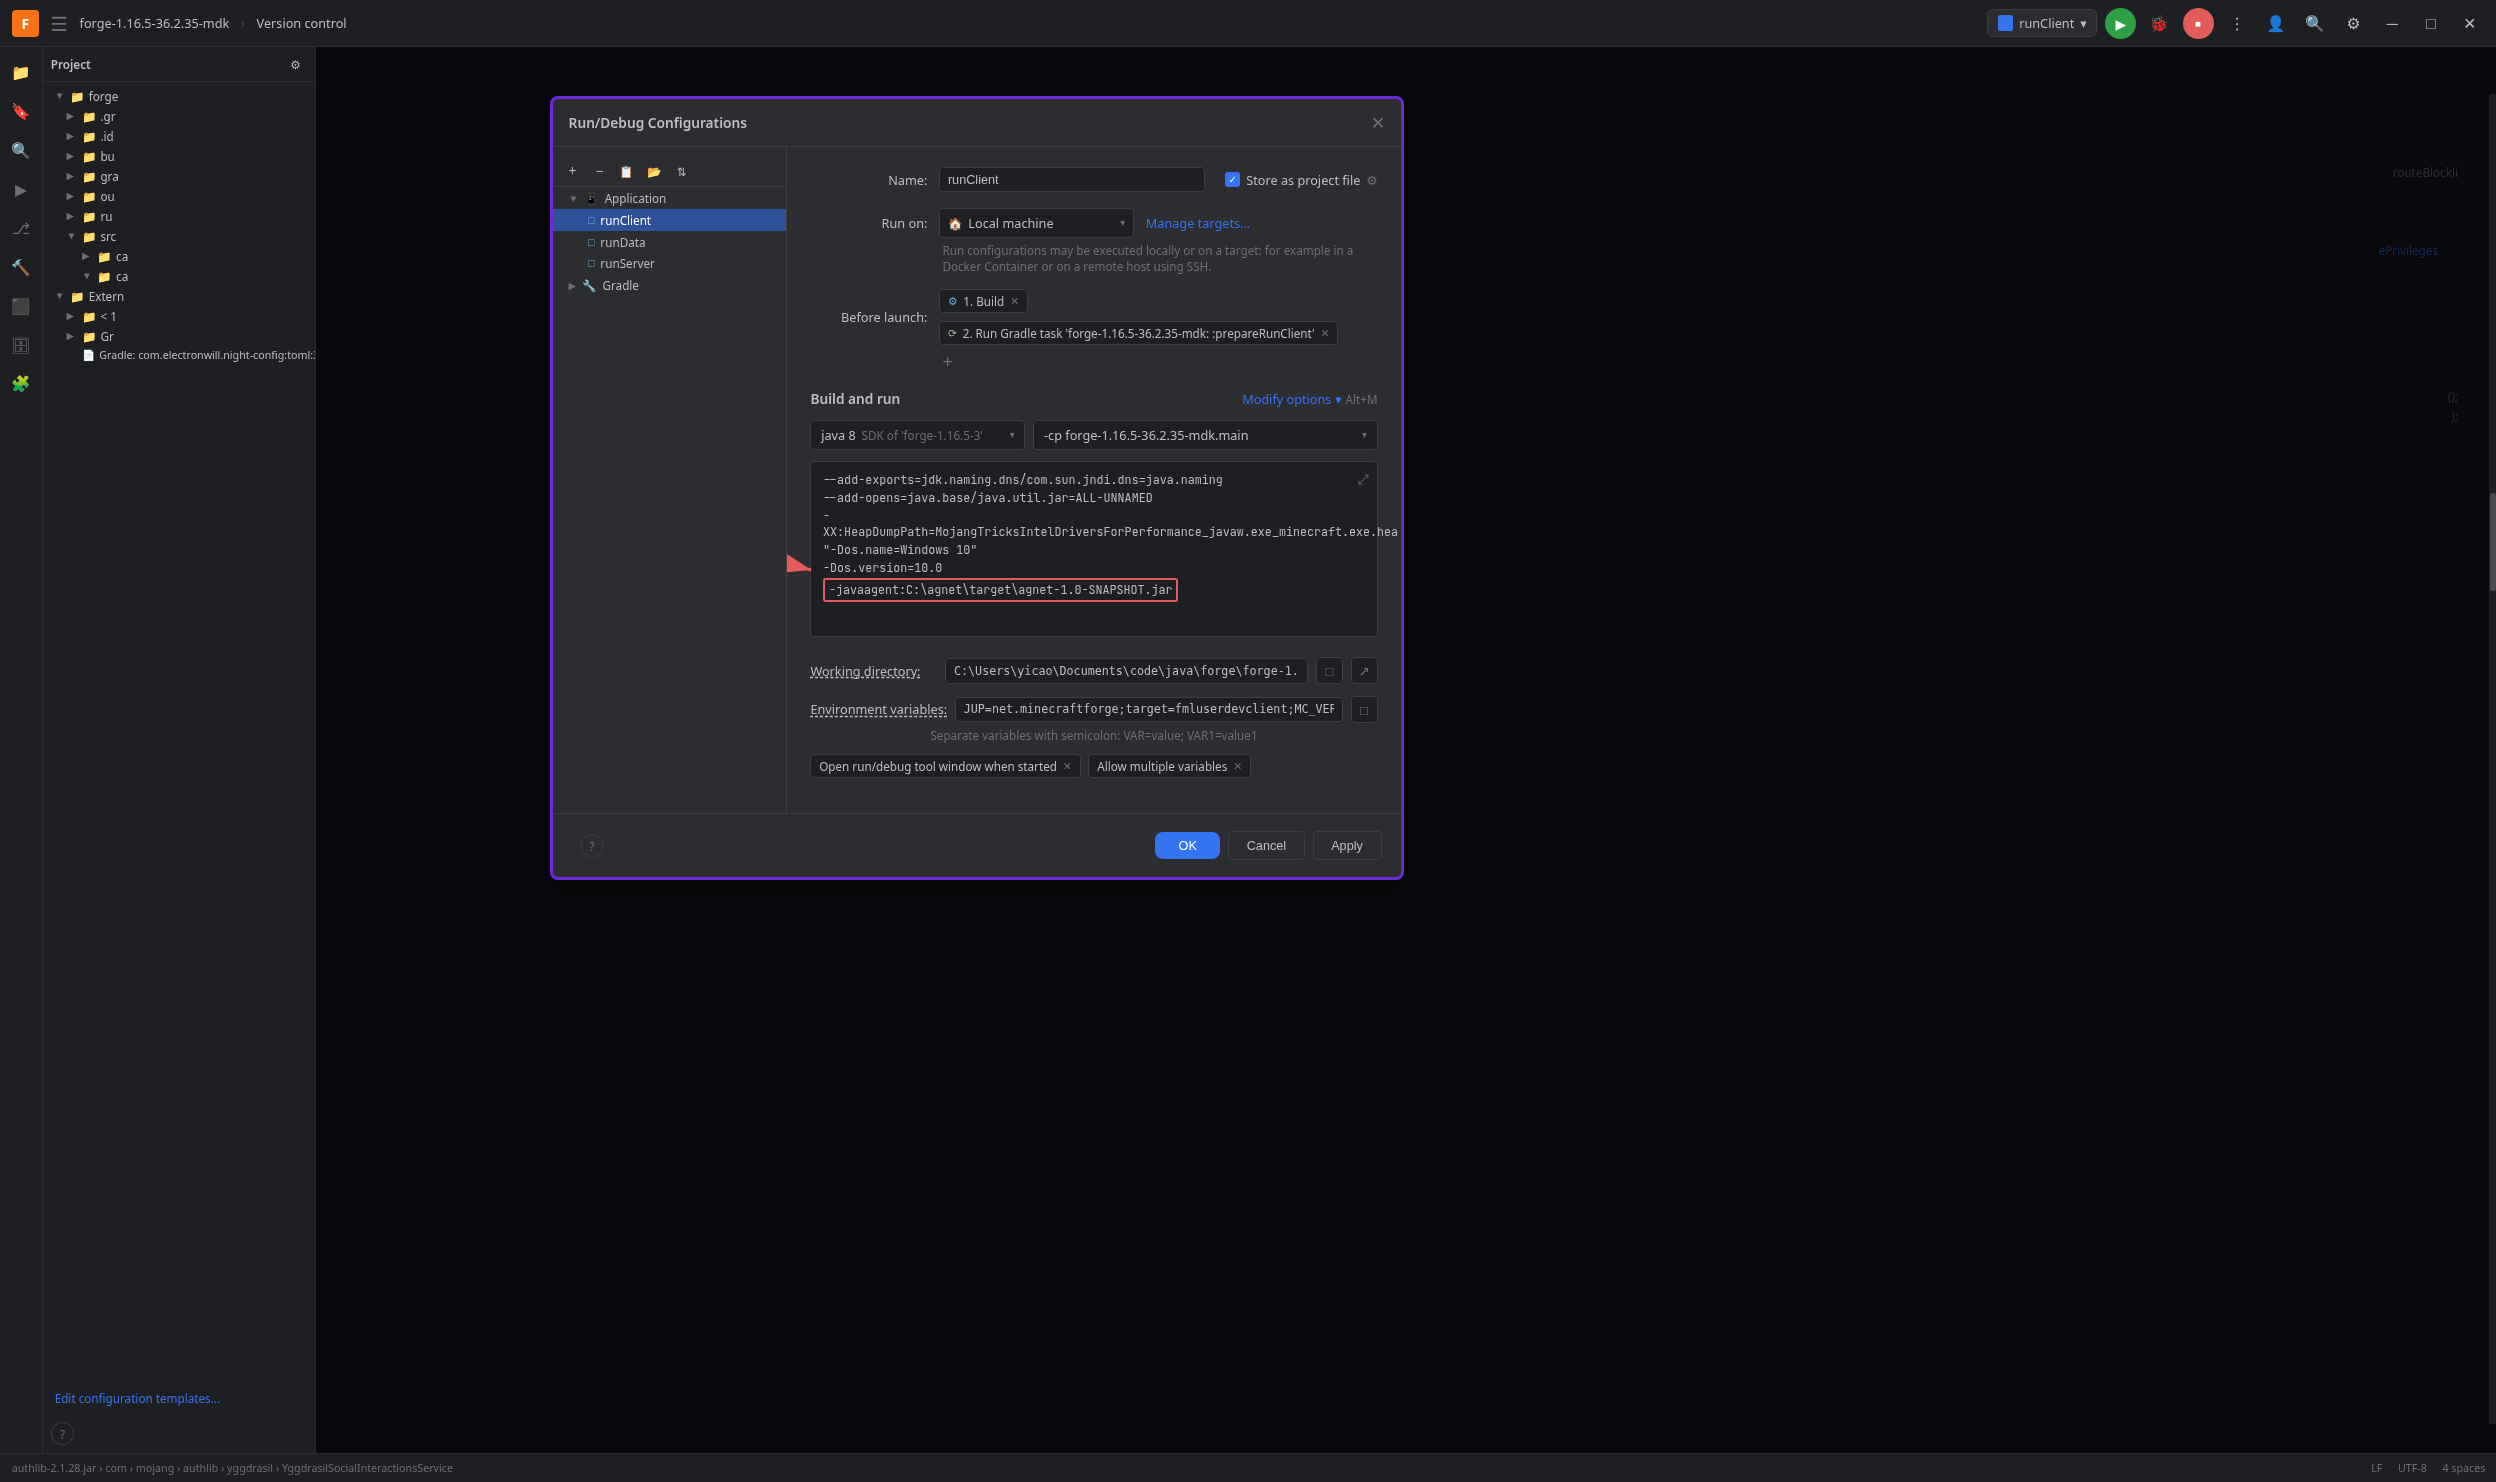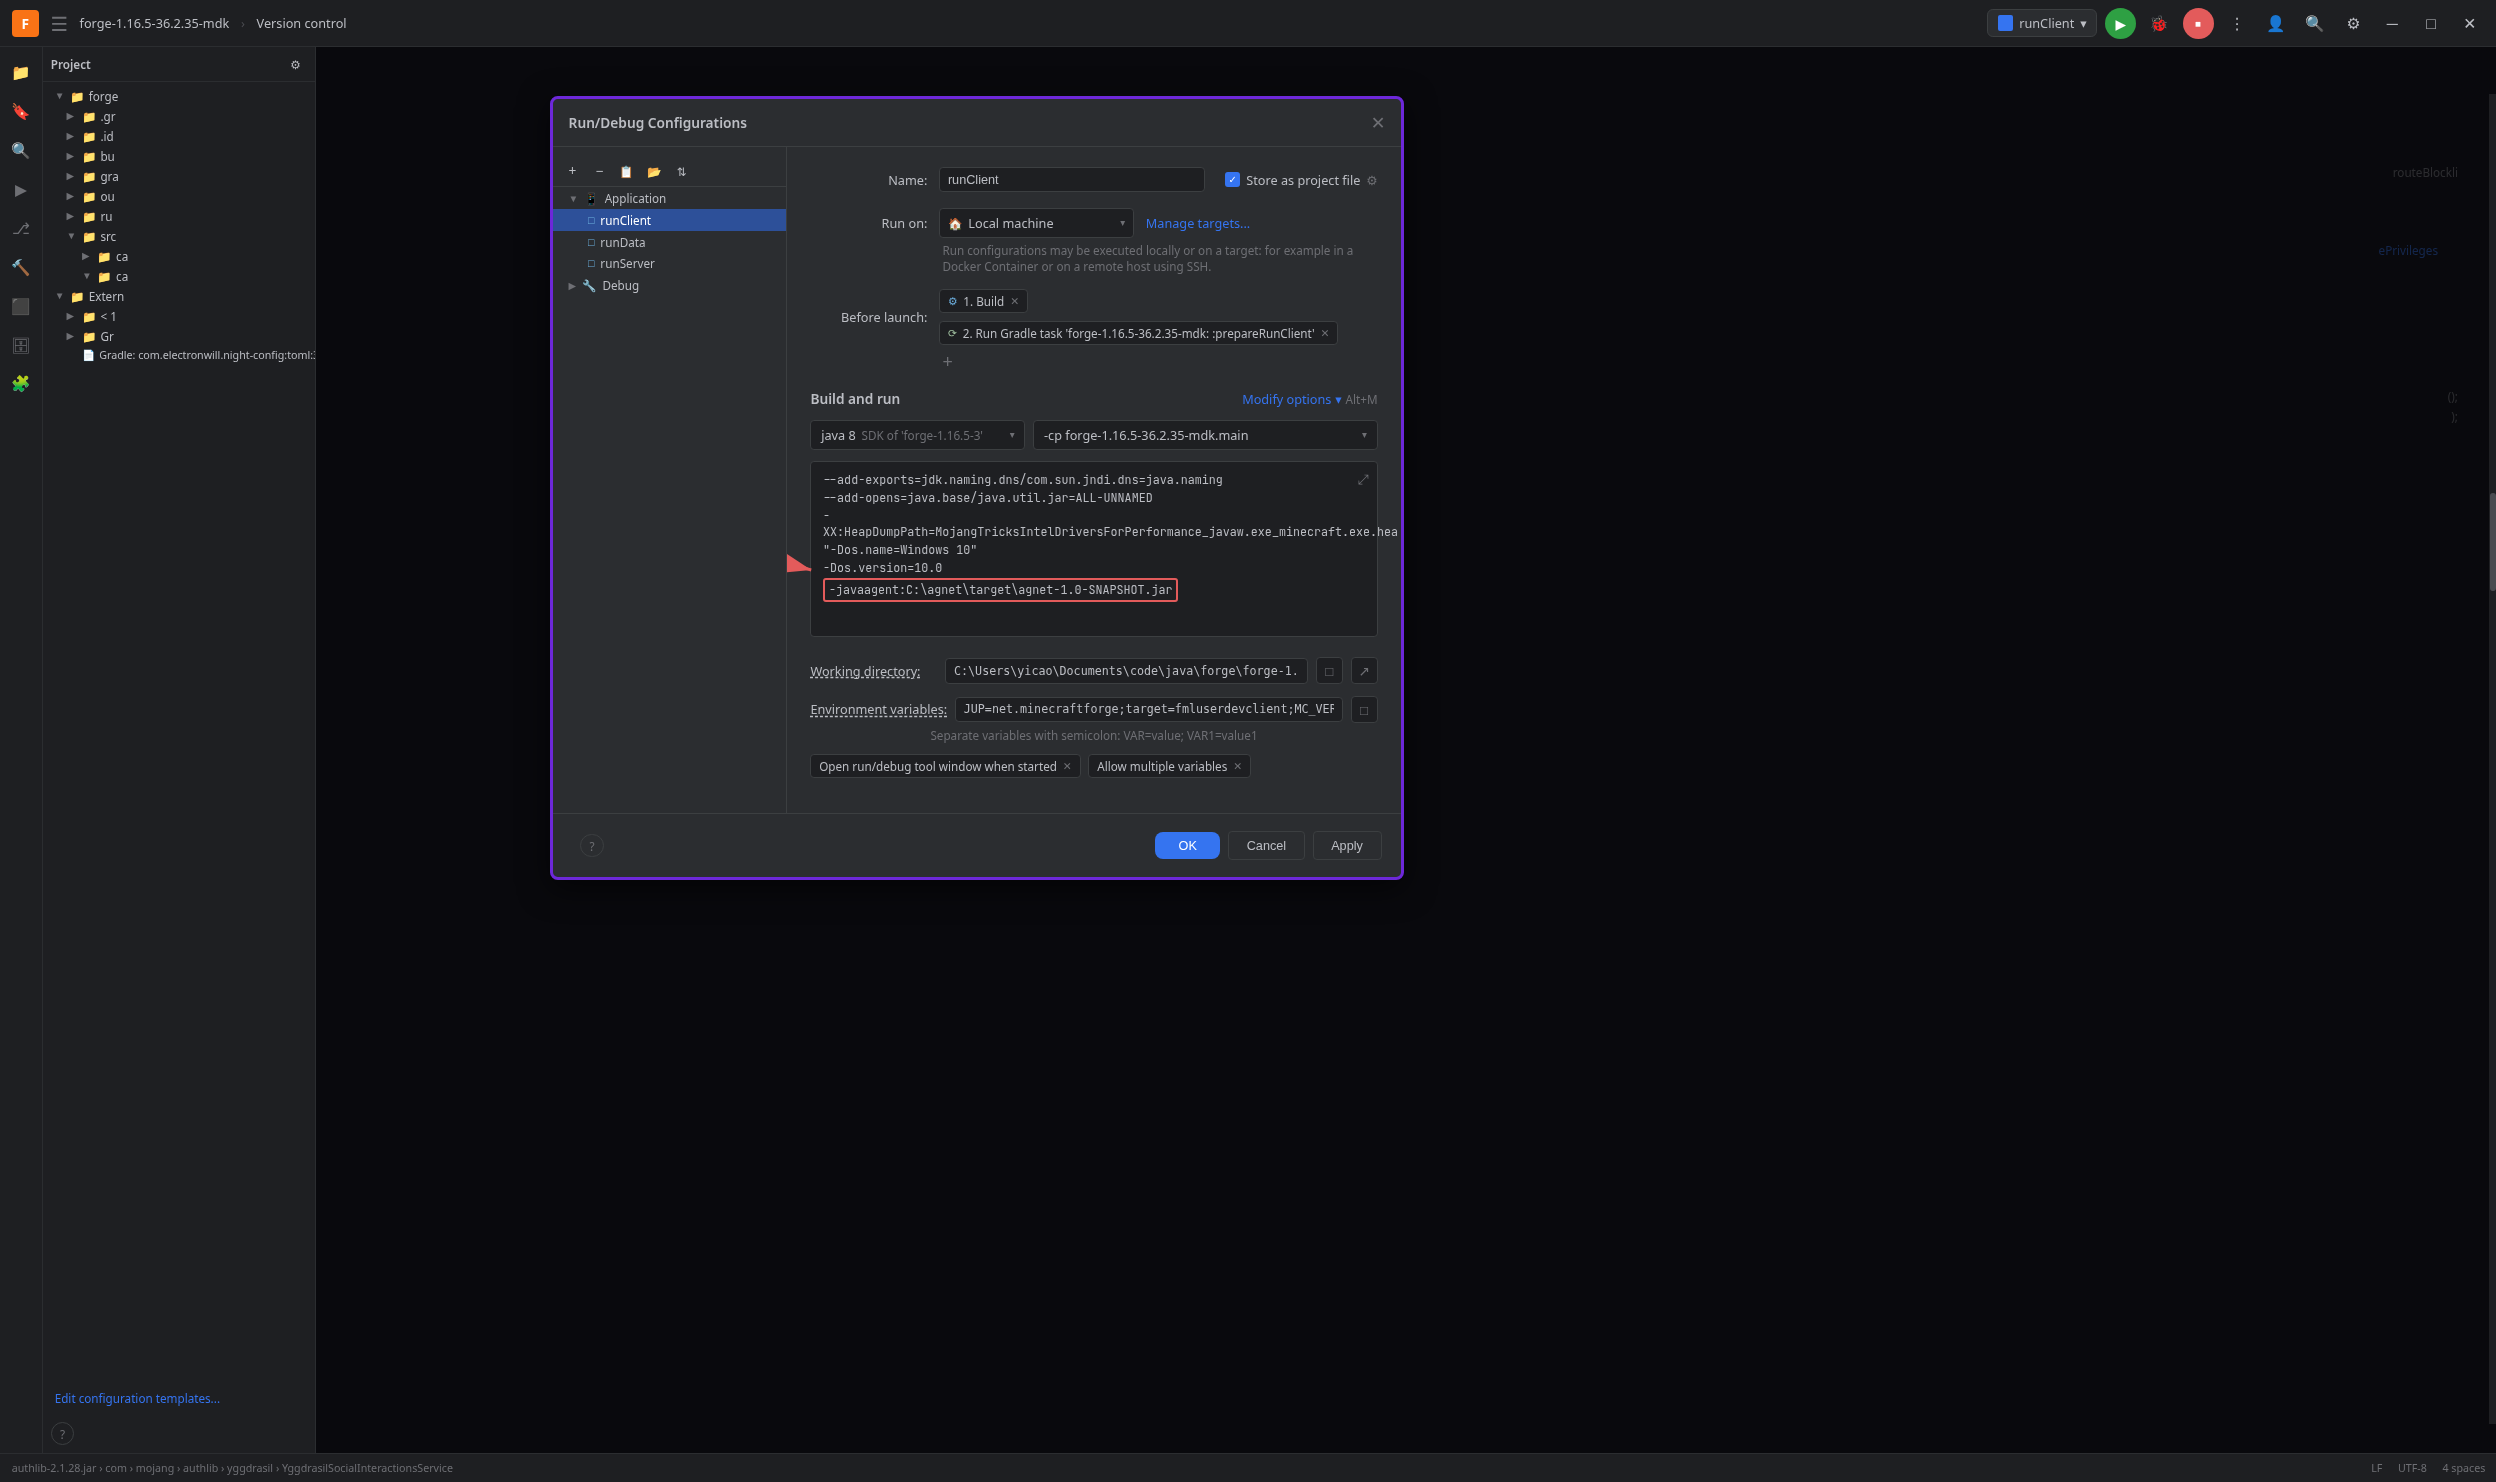--- a/index.html
+++ b/index.html
@@ -694,21 +694,21 @@
                 <span style="color:#6caedd;font-size:10.7px;">□</span>
                 <span>runData</span>
               </div>
               <div class="dialog-tree-item" style="padding-left:35px;">
                 <span style="color:#6caedd;font-size:10.7px;">□</span>
                 <span>runServer</span>
               </div>
               <div class="dialog-tree-item" style="padding-left:15.6px;">
                 <span style="color:#6e6f74;font-size:9.8px;">▶</span>
                 <span style="color:#a0c0a0;font-size:11.7px;">🔧</span>
-                <span>Debug</span>
+                <span>Gradle</span>
               </div>
             </div>
           </div>
 
           <div class="dialog-config">
 
             <div class="config-row">
               <span class="config-label">Name:</span>
               <input type="text" class="config-input" value="runClient" style="">
               <div class="store-project-checkbox">

